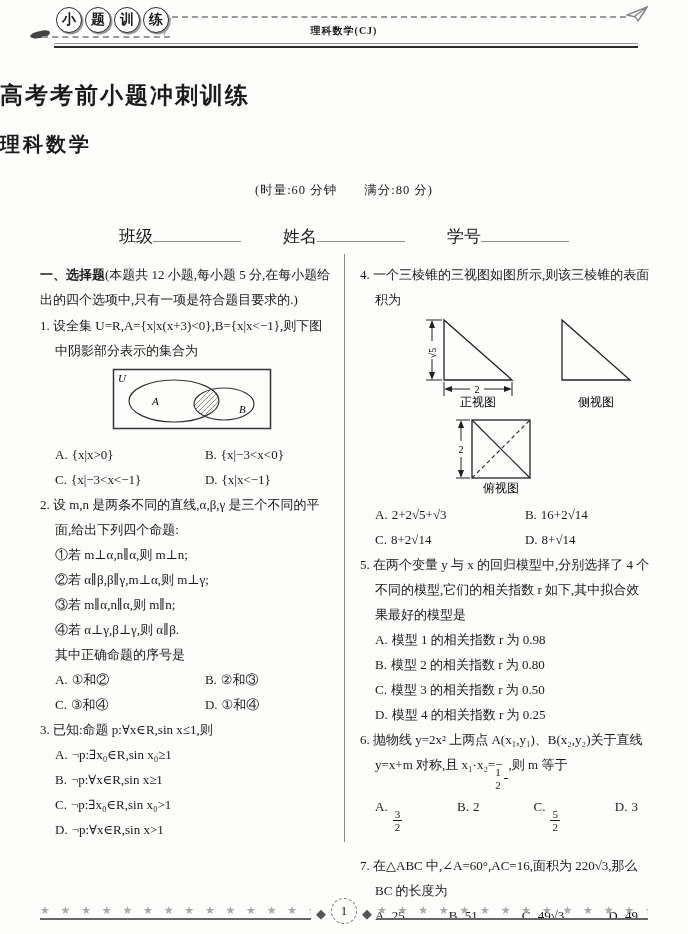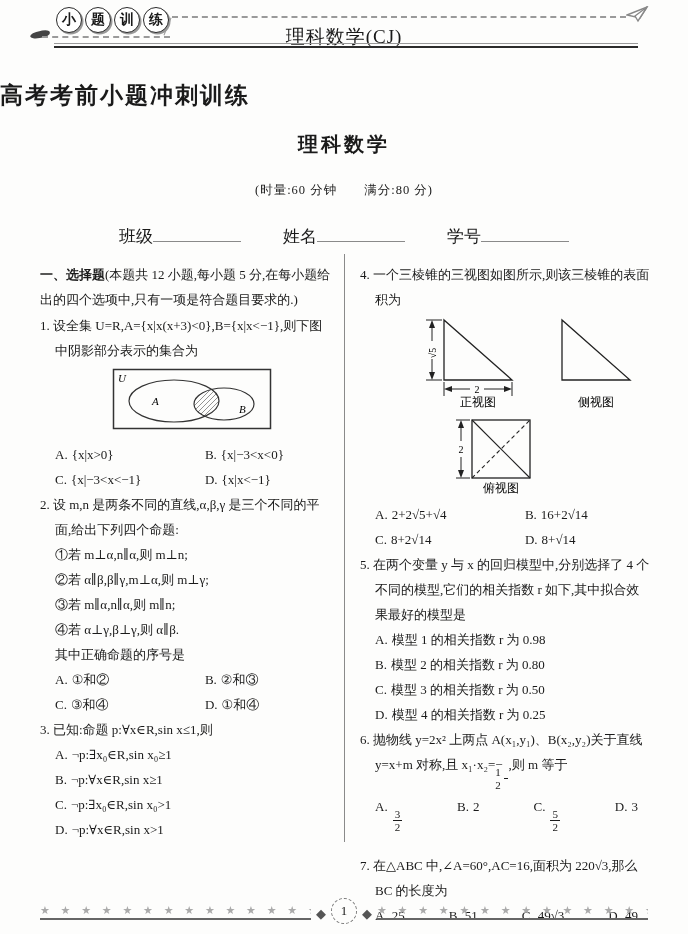--- a/index.html
+++ b/index.html
@@ -9,25 +9,25 @@
   .masthead{position:relative;height:52px;}
   .logo{position:absolute;left:56px;top:7px;display:flex;gap:3px;z-index:2;}
   .logo-ch{width:24px;height:24px;border:1.6px solid #2b2b2b;border-radius:50%;background:#fff;
            box-shadow:1.5px 1.5px 0 #999;display:flex;align-items:center;justify-content:center;
            font-size:14px;font-weight:bold;}
   .dash-top{position:absolute;left:172px;right:62px;top:16px;border-top:2px dashed #9a9a9a;}
   .dash-bottom{position:absolute;left:42px;top:36px;width:128px;border-top:2px dashed #9a9a9a;}
   .ribbon-slash{position:absolute;left:167px;top:17px;height:19px;border-left:1.5px solid #9a9a9a;transform:rotate(22deg);}
   .brush-mark{position:absolute;left:30px;top:31px;width:20px;height:7px;background:#444;border-radius:60% 40% 50% 50%;transform:rotate(-10deg);}
   .plane{position:absolute;right:38px;top:6px;}
-  .subject{position:absolute;left:0;right:0;top:24px;text-align:center;font-size:19px;font-weight:normal;letter-spacing:1px;}
+  .subject{position:absolute;left:0;right:0;top:24px;text-align:center;font-size:10px;font-weight:bold;letter-spacing:1px;}
   .double-rule{position:absolute;left:54px;right:50px;top:43px;height:2px;border-top:1.5px solid #9a9a9a;border-bottom:2.5px solid #2b2b2b;}
   
   .t-main{margin-top:28px;text-align:left;font-size:23px;font-weight:bold;letter-spacing:2px;}
-  .t-subject{margin-top:20px;text-align:center;font-size:20px;font-weight:bold;letter-spacing:3px;}
+  .t-subject{margin-top:20px;text-align:left;font-size:20px;font-weight:bold;letter-spacing:3px;}
   .t-section{margin-top:22px;text-align:center;font-size:17px;font-weight:bold;letter-spacing:1px;}
   .t-meta{margin-top:24px;text-align:center;font-size:12.5px;letter-spacing:1px;}
   .fields{margin-top:26px;display:flex;justify-content:center;gap:42px;font-size:17px;}
   .field .ul{display:inline-block;width:88px;border-bottom:1.2px solid #8a8a8a;height:14px;vertical-align:baseline;}
   
   .qarea{position:relative;display:flex;gap:28px;padding:14px 36px 0 40px;font-size:13px;line-height:25px;}
   .col{width:298px;}
   .divider{position:absolute;left:344px;top:6px;height:588px;width:1px;background:#8a8a8a;}
   .instr{margin-bottom:1px;}
   .instr b{font-weight:bold;}
@@ -198,21 +198,21 @@
           <line x1="44" y1="60" x2="58" y2="60" stroke="#222" stroke-width="1"></line>
           <polygon points="49,2 46,10 52,10" fill="#222"></polygon>
           <line x1="49" y1="10" x2="49" y2="23" stroke="#222" stroke-width="1"></line>
           <text x="49" y="35" font-size="10" text-anchor="middle">2</text>
           <line x1="49" y1="39" x2="49" y2="52" stroke="#222" stroke-width="1"></line>
           <polygon points="49,60 46,52 52,52" fill="#222"></polygon>
           <text x="89" y="74" font-size="12" text-anchor="middle">俯视图</text>
         </svg>
       </div>
       <div class="opts opts2">
-        <span class="opt"><span class="ol">A.</span><span>2+2√5+√4</span></span>
+        <span class="opt"><span class="ol">A.</span><span>2+2√5+√3</span></span>
         <span class="opt"><span class="ol">B.</span><span>16+2√14</span></span>
         <span class="opt"><span class="ol">C.</span><span>8+2√14</span></span>
         <span class="opt"><span class="ol">D.</span><span>8+√14</span></span>
       </div>
 
       <div class="q">
         <span class="qn">5.</span>
         <span>在两个变量 y 与 x 的回归模型中,分别选择了 4 个不同的模型,它们的相关指数 r 如下,其中拟合效果最好的模型是</span>
       </div>
       <div class="opts opts1">

